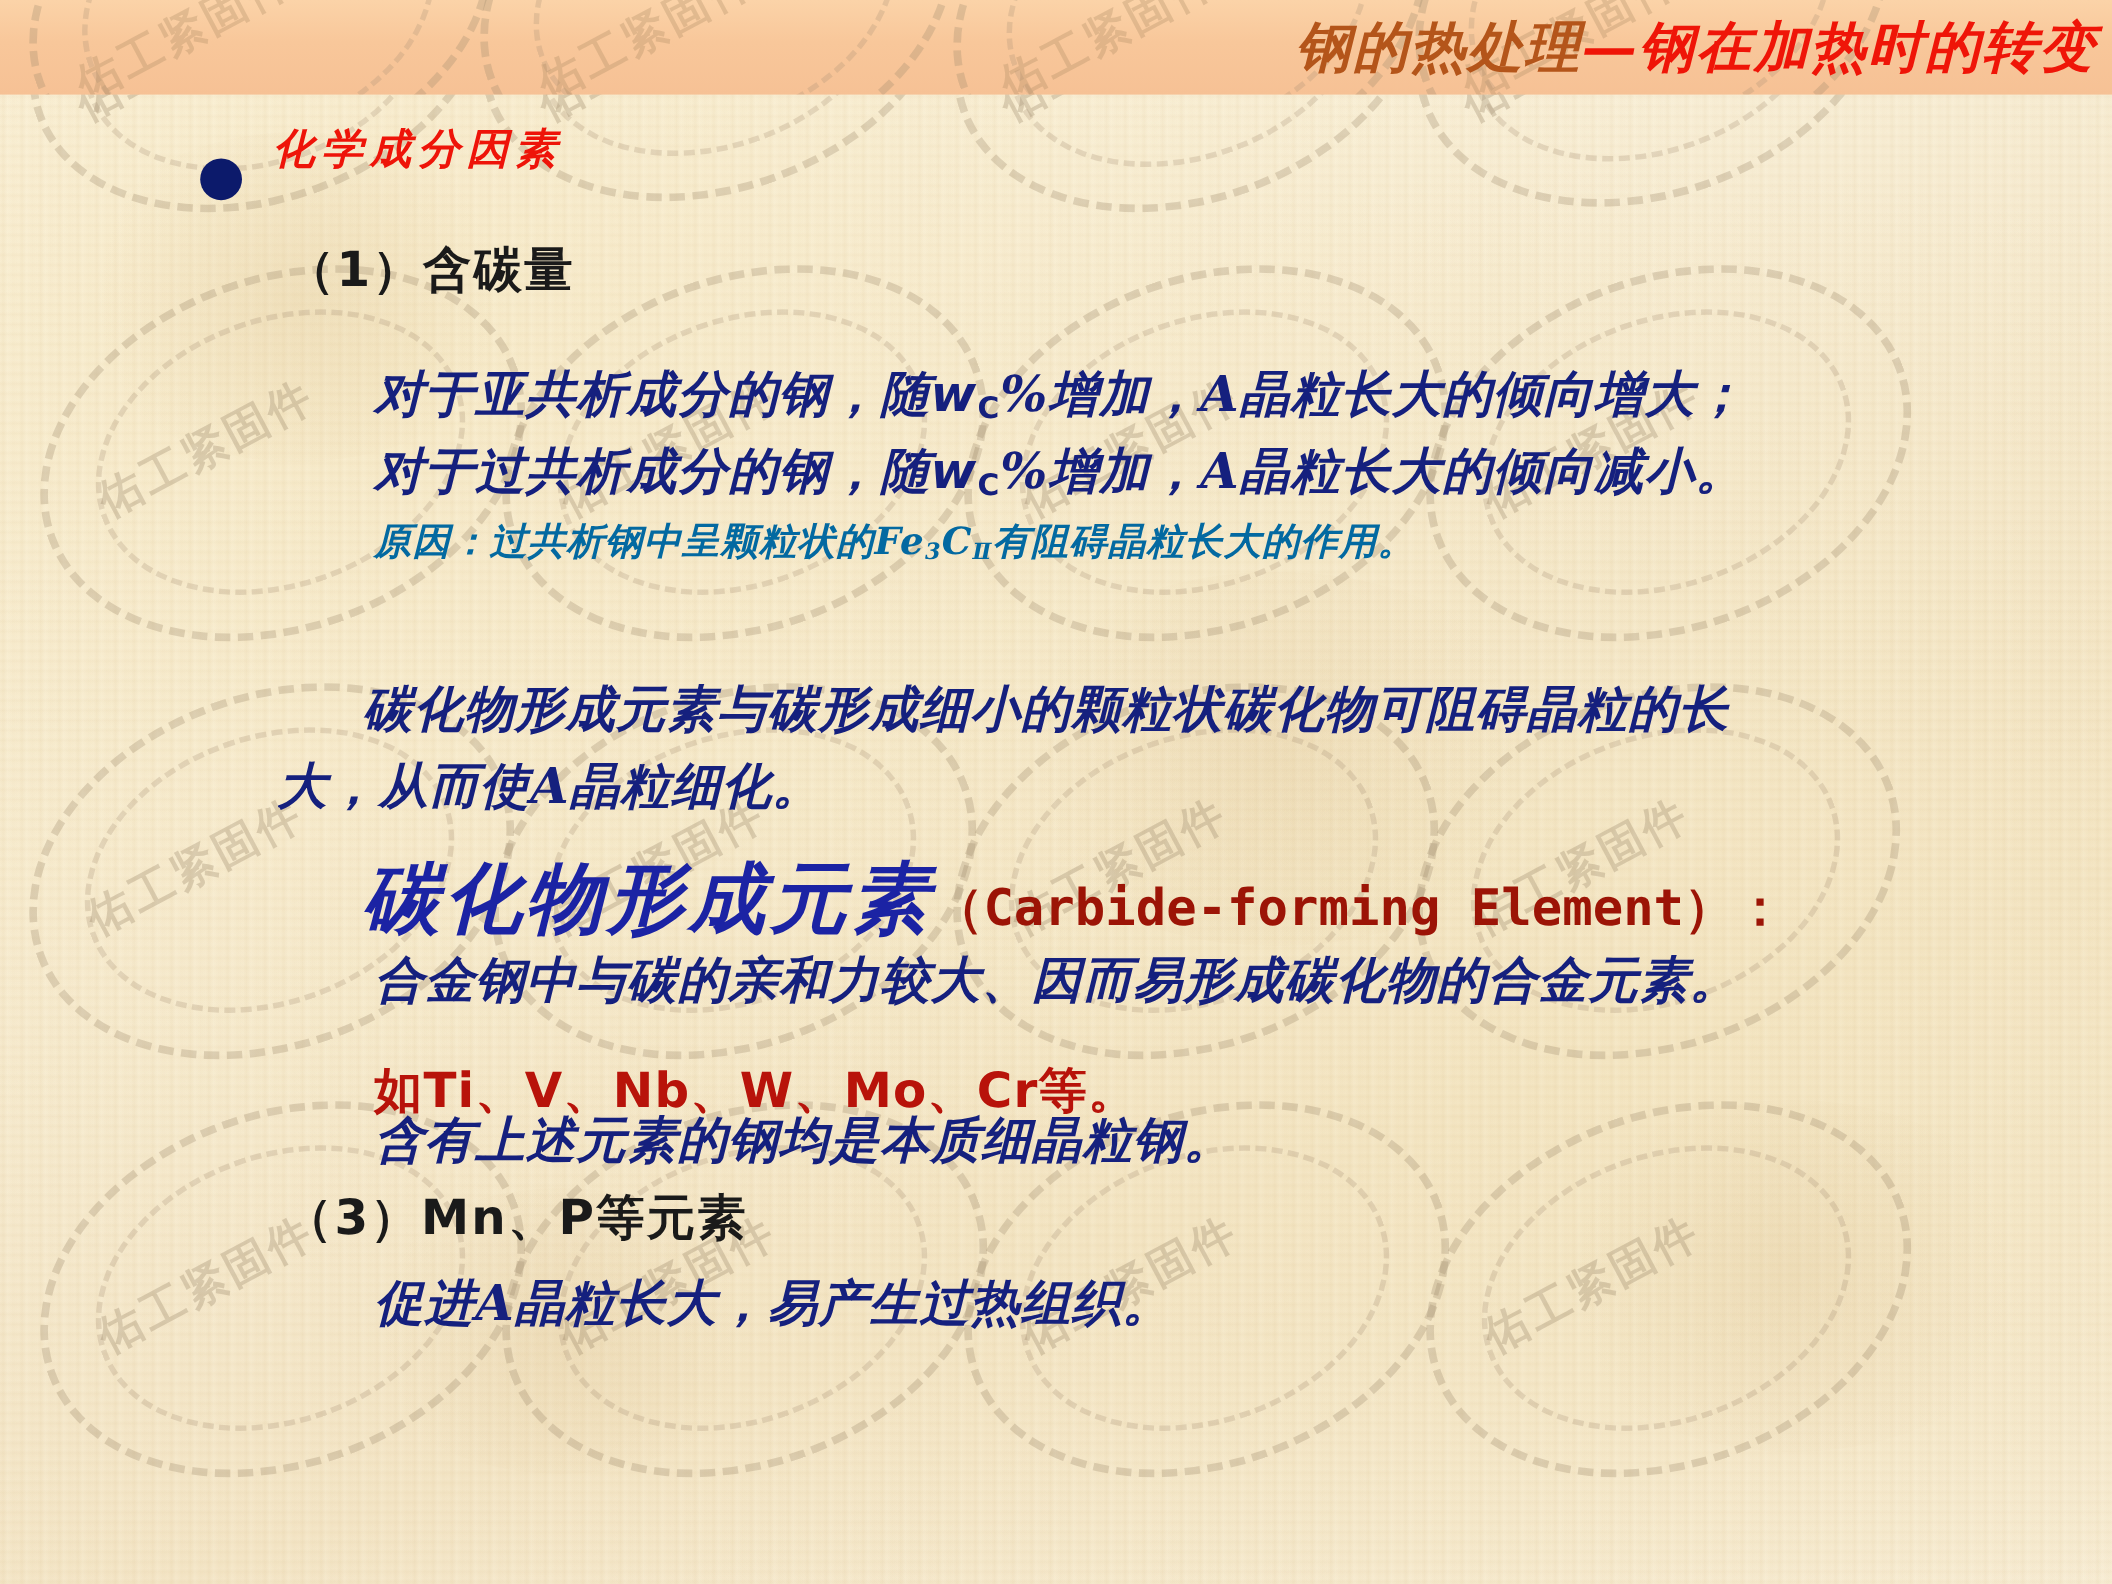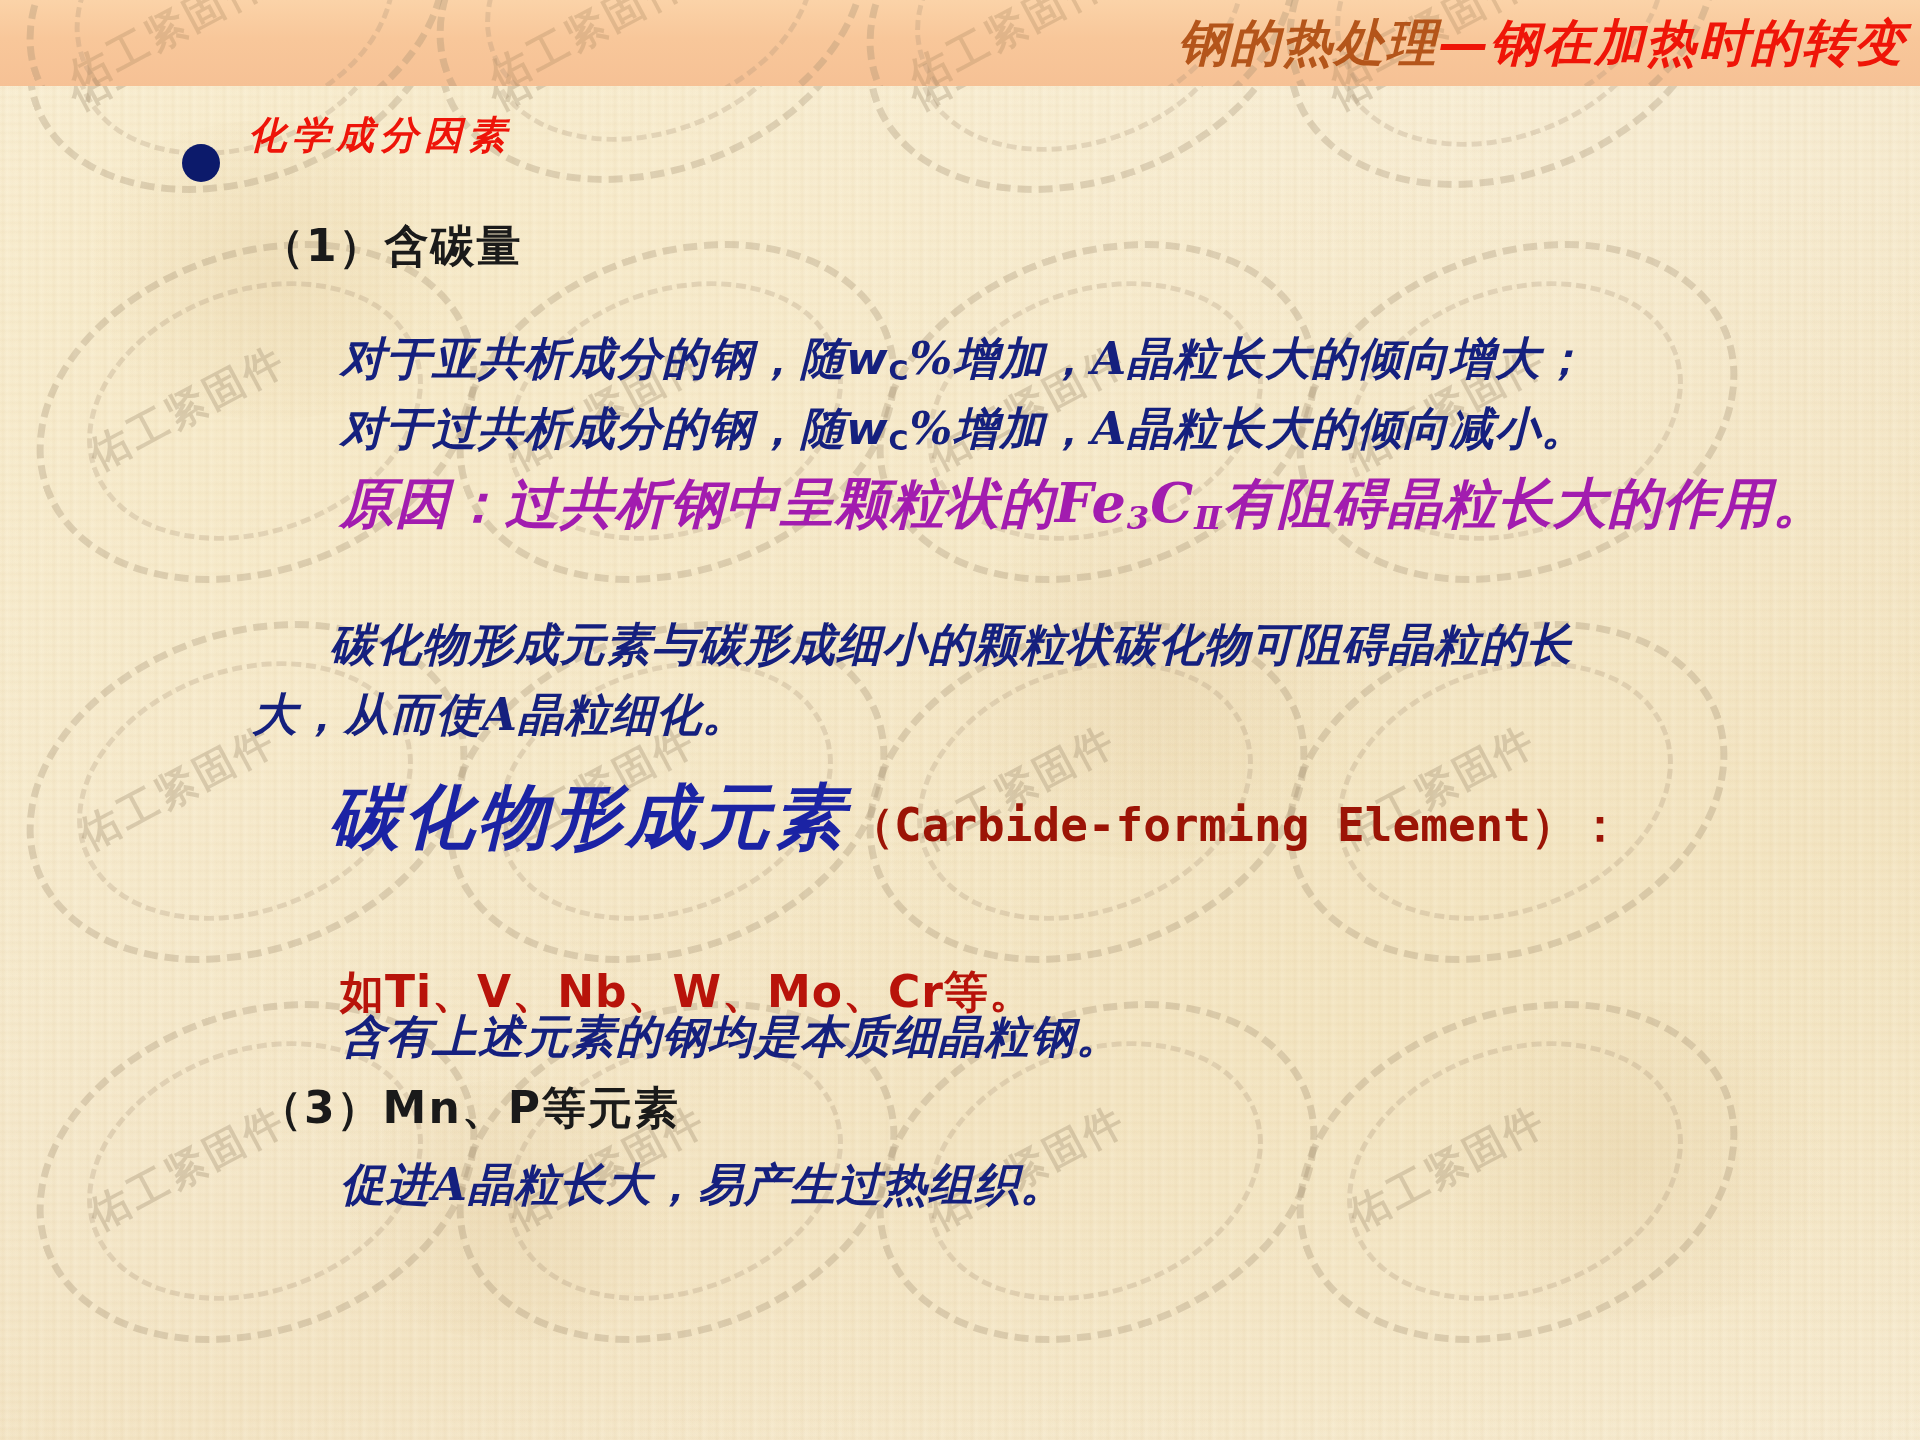--- a/index.html
+++ b/index.html
@@ -154,22 +154,22 @@
     font-weight: 700;
     font-size: 45px;
     color: #15207e;
     letter-spacing: 1px;
   }
 
   .body-red {
     font-family: "DejaVu Serif", serif;
     font-style: italic;
     font-weight: 700;
-    font-size: 54px;
-    color: #a21caf;
+    font-size: 34px;
+    color: #0369a1;
     letter-spacing: 1px;
   }
 
   .big-blue {
     font-family: "DejaVu Serif", serif;
     font-style: italic;
     font-weight: 700;
     font-size: 70px;
     color: #1b23a4;
     letter-spacing: 4px;
@@ -298,20 +298,21 @@
     <div class="row body-blue" style="left:340px; top:320px;"><span>对于过共析成分的钢，随</span><span class="mono-tight sub-plain"><span>w</span><sub>C</sub></span><span>%增加，A晶粒长大的倾向减小。</span></div>
 
     <div class="row body-red" style="left:340px; top:390px;"><span>原因：过共析钢中呈颗粒状的Fe</span><sub class="sub-plain">3</sub><span>C</span><sub class="sub-plain">Ⅱ</sub><span>有阻碍晶粒长大的作用。</span></div>
 
 
     <div class="row body-blue" style="left:330px; top:536px;">碳化物形成元素与碳形成细小的颗粒状碳化物可阻碍晶粒的长</div>
     <div class="row body-blue" style="left:252px; top:606px;">大，从而使A晶粒细化。</div>
 
     <div class="row" style="left:330px; top:696px;"><span class="big-blue">碳化物形成元素</span><span class="en-darkred">（Carbide-forming Element）：</span></div>
 
+    <div class="row body-blue" style="left:340px; top:782px;">合金钢中与碳的亲和力较大、因而易形成碳化物的合金元素。</div>
     <div class="row elem-red" style="left:340px; top:856px;margin-top:28px;">如Ti、V、Nb、W、Mo、Cr等。</div>
     <div class="row body-blue" style="left:340px; top:928px;">含有上述元素的钢均是本质细晶粒钢。</div>
 
     <div class="row sub-black" style="left:258px; top:1000px;">（3）Mn、P等元素</div>
     <div class="row body-blue" style="left:340px; top:1076px;">促进A晶粒长大，易产生过热组织。</div>
 
   </div>
 </div>
 
 </body></html>

